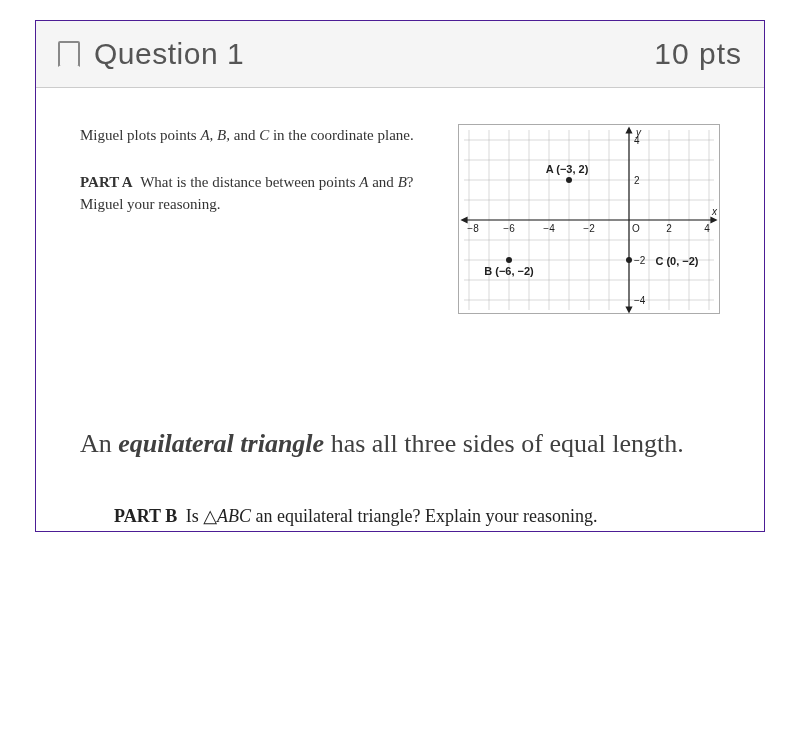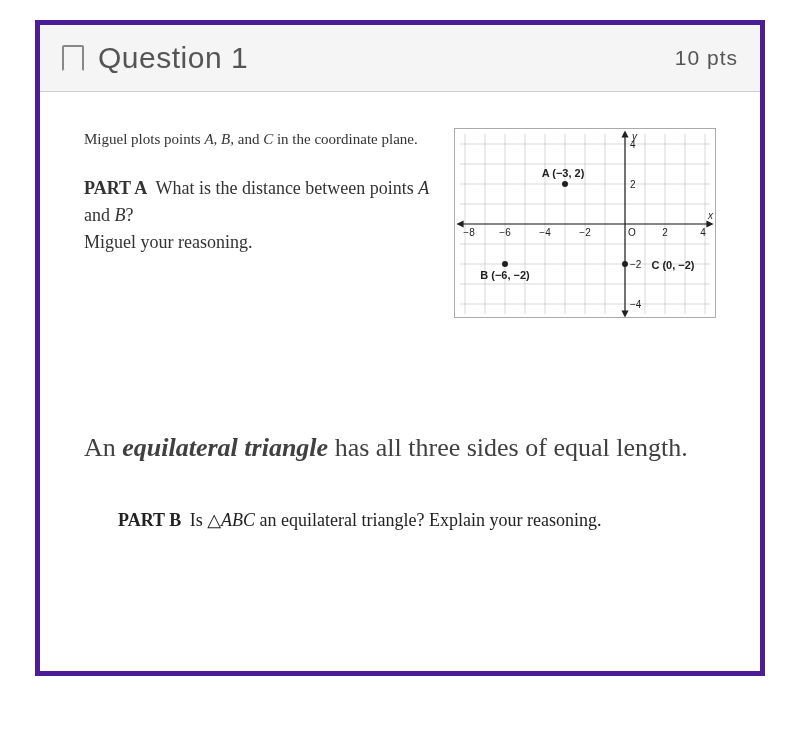--- a/index.html
+++ b/index.html
@@ -5,22 +5,22 @@
     * { margin: 0; padding: 0; box-sizing: border-box; }
     body {
       font-family: -apple-system, BlinkMacSystemFont, "Segoe UI", Helvetica, Arial, sans-serif;
       background: #fff;
       width: 800px;
       height: 740px;
       padding: 20px 35px;
       color: #222;
     }
     .container {
-      border: 5px solid #4c1d95;
-      height: 656px;
+      border: 1px solid #4c1d95;
+      height: 512px;
       overflow: hidden;
     }
     .question-header {
       display: flex;
       justify-content: space-between;
       align-items: center;
       padding: 16px 22px;
       background: #f5f5f5;
       border-bottom: 1px solid #ccc;
     }
@@ -47,21 +47,21 @@
       border-right: 11px solid transparent;
       border-bottom: 8px solid #f5f5f5;
     }
     .question-title {
       font-size: 30px;
       font-weight: 400;
       color: #555;
       letter-spacing: 0.5px;
     }
     .points {
-      font-size: 21px;
+      font-size: 30px;
       color: #555;
       letter-spacing: 1px;
     }
     .body {
       padding: 36px 44px 10px 44px;
     }
     .problem-block {
       display: flex;
       gap: 24px;
       align-items: flex-start;
@@ -70,21 +70,21 @@
       flex: 1;
       font-family: Georgia, serif;
       color: #333;
       line-height: 1.5;
     }
     .problem-intro {
       font-size: 15px;
       margin-bottom: 24px;
     }
     .part-a {
-      font-size: 18px;
+      font-size: 15px;
     }
     .part-label {
       font-weight: bold;
       padding-right: 4px;
     }
     .italic { font-style: italic; }
     .graph-wrap {
       flex: 0 0 260px;
       height: 190px;
       background: #fff;

